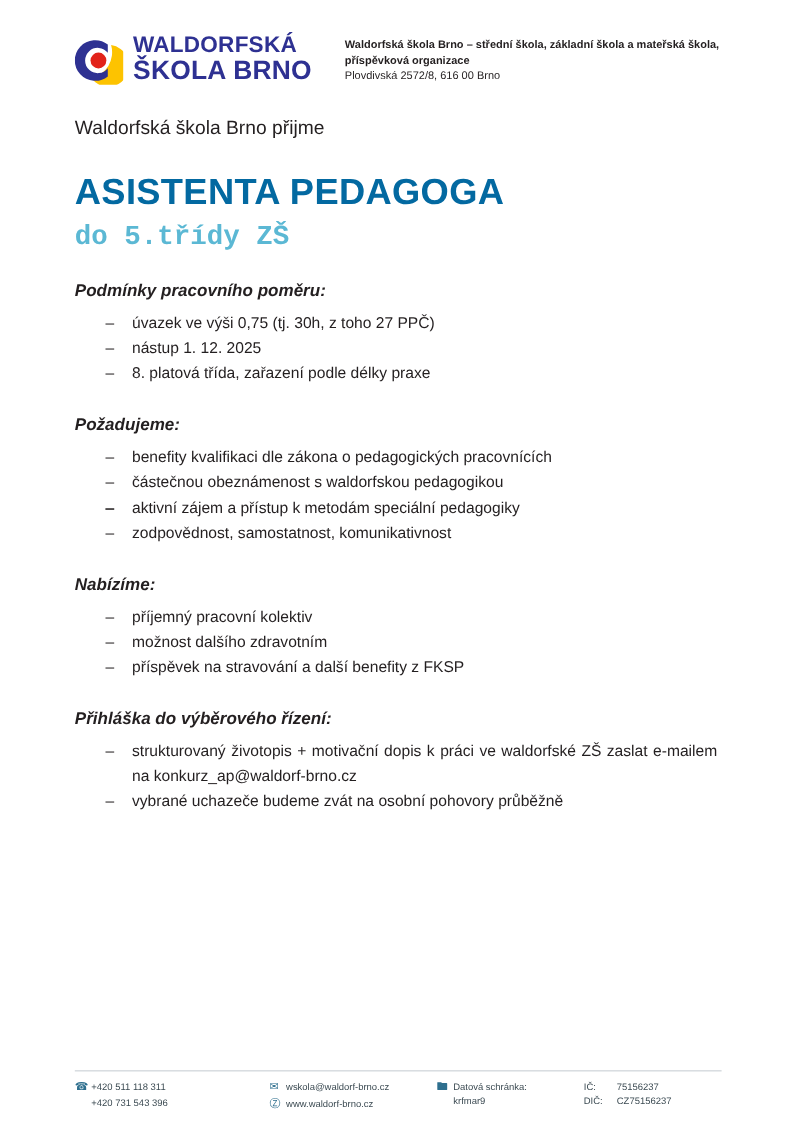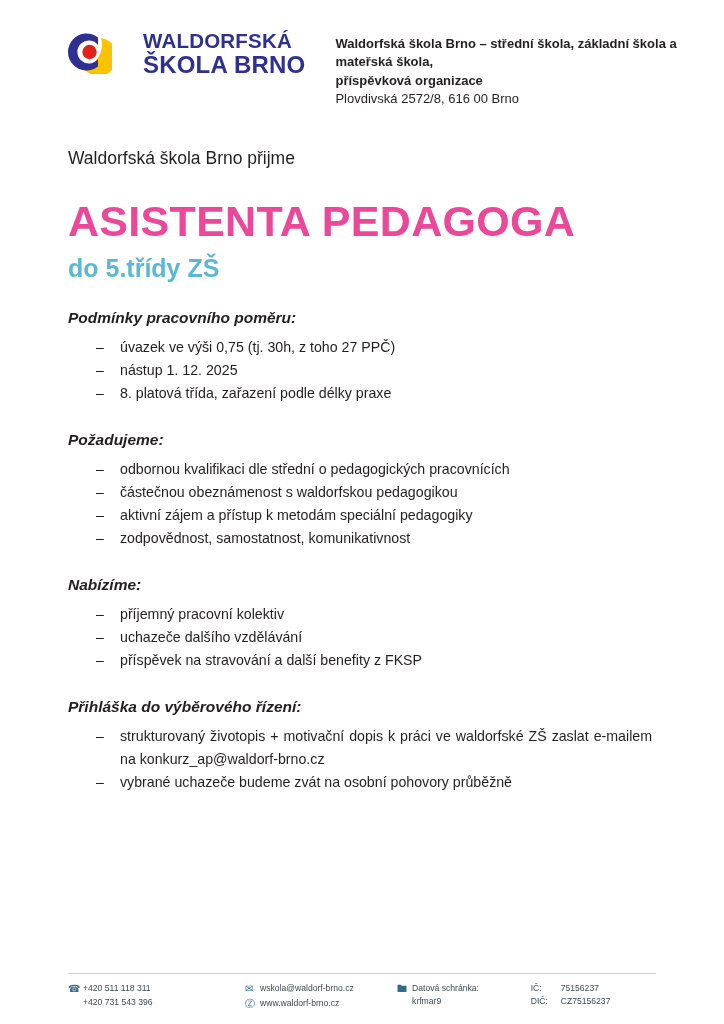--- a/index.html
+++ b/index.html
@@ -15,23 +15,22 @@
   }
 
   
   .header {
     display: flex;
     align-items: flex-start;
     padding: 30px 40px 0 68px;
   }
   .logo-block {
     display: flex;
-    align-items: flex-start;
+    align-items: flex-end;
     flex: 0 0 auto;
-    gap: 22px;
   }
   .logo-mark {
     position: relative;
     width: 44px;
     height: 44px;
     flex: 0 0 auto;
     margin-right: 9px;
   }
   .logo-text {
     line-height: 1.06;
@@ -46,47 +45,48 @@
   .logo-text .l2 {
     font-size: 24px;
     font-weight: bold;
     color: #2e3192;
     letter-spacing: 0.2px;
     display: block;
   }
   .org-block {
     margin-left: 30px;
     padding-top: 5px;
-    font-size: 13px;
+    font-size: 10px;
     line-height: 1.42;
     color: #231f20;
   }
   .org-block .bold { font-weight: bold; }
 
   
   .content {
     padding: 0 68px;
   }
   .intro {
     font-size: 17.5px;
-    margin-top: 39px;
+    margin-top: 28px;
     color: #231f20;
   }
   .title-main {
-    font-size: 43px;
-    font-weight: bold;
-    color: #ec4899;
+    font-size: 33px;
+    font-weight: bold;
+    color: #0369a1;
     margin-top: 28px;
     letter-spacing: 0.3px;
   }
   .title-sub {
     font-size: 25px;
     font-weight: bold;
     color: #5bb8d4;
     margin-top: 8px;
+    font-family: Liberation Mono, monospace;
   }
 
   .section {
     margin-top: 26px;
   }
   .section-heading {
     font-size: 15.5px;
     font-weight: bold;
     font-style: italic;
     color: #231f20;
@@ -195,33 +195,33 @@
     <ul class="dashlist">
       <li><span class="dash">–</span><span>úvazek ve výši 0,75 (tj. 30h, z toho 27 PPČ)</span></li>
       <li><span class="dash">–</span><b>nástup 1. 12. 2025</b></li>
       <li><span class="dash">–</span><span>8. platová třída, zařazení podle délky praxe</span></li>
     </ul>
   </div>
 
   <div class="section">
     <div class="section-heading">Požadujeme:</div>
     <ul class="dashlist">
-      <li><span class="dash">–</span><span>odbornou kvalifikaci dle střední o pedagogických pracovnících</span></li>
+      <li><span class="dash">–</span><span>benefity kvalifikaci dle zákona o pedagogických pracovnících</span></li>
       <li><span class="dash">–</span><span>částečnou obeznámenost s waldorfskou pedagogikou</span></li>
       <li><span class="dash">–</span></li>
       <li><span class="dash">–</span><span>aktivní zájem a přístup k metodám speciální pedagogiky</span></li>
       <li><span class="dash">–</span><span>zodpovědnost, samostatnost, komunikativnost</span></li>
     </ul>
   </div>
 
   <div class="section">
     <div class="section-heading">Nabízíme:</div>
     <ul class="dashlist">
       <li><span class="dash">–</span><span>příjemný pracovní kolektiv</span></li>
-      <li><span class="dash">–</span><span>uchazeče dalšího vzdělávání</span></li>
+      <li><span class="dash">–</span><span>možnost dalšího zdravotním</span></li>
       <li><span class="dash">–</span><span>příspěvek na stravování a další benefity z FKSP</span></li>
     </ul>
   </div>
 
   <div class="section">
     <div class="section-heading">Přihláška do výběrového řízení:</div>
     <ul class="dashlist">
       <li class="justify"><span class="dash">–</span><span>strukturovaný životopis + motivační dopis k práci ve waldorfské ZŠ zaslat e-mailem na </span><b>konkurz_ap@waldorf-brno.cz</b></li>
       <li><span class="dash">–</span><span>vybrané uchazeče budeme zvát na </span><b>osobní pohovory</b><span> průběžně</span></li>
     </ul>

